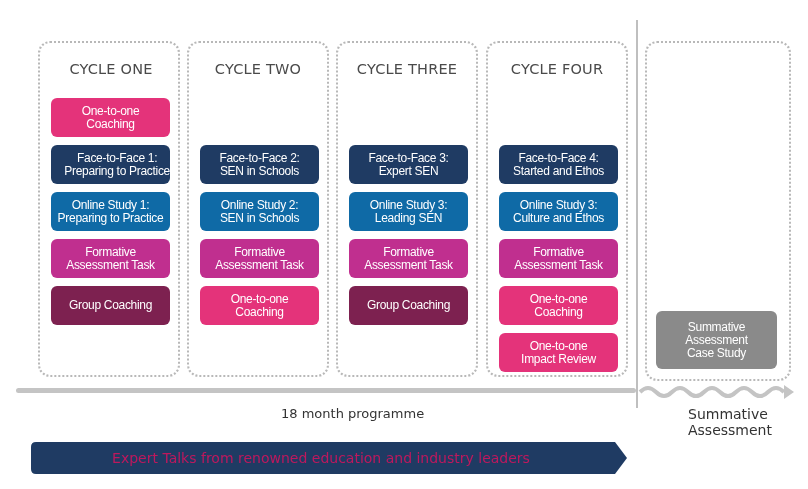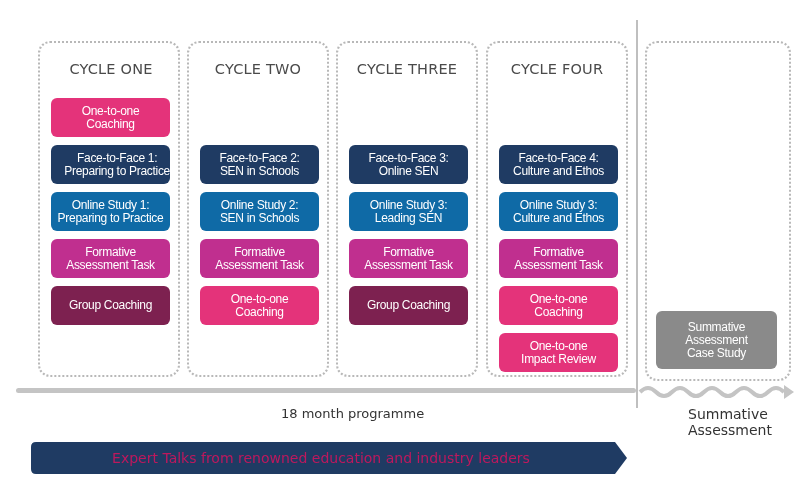--- a/index.html
+++ b/index.html
@@ -57,38 +57,38 @@
 Assessment Task</span>
     </div>
     <div class="box" style="top: 243px; background: rgb(228, 51, 122);">
       <span>One-to-one
 Coaching</span>
     </div>
   </div>
 <div class="col" id="col2" style="left:336px;">
     <div class="box" style="top: 102px; background: rgb(31, 59, 99);">
       <span>Face-to-Face 3:
-Online SEN</span>
+Expert SEN</span>
     </div>
     <div class="box" style="top: 149px; background: rgb(15, 106, 166);">
       <span>Online Study 3:
 Leading SEN</span>
     </div>
     <div class="box" style="top: 196px; background: rgb(192, 47, 143);">
       <span>Formative
 Assessment Task</span>
     </div>
     <div class="box" style="top: 243px; background: rgb(125, 33, 80);">
       <span>Group Coaching</span>
     </div>
   </div>
 <div class="col" id="col3" style="left:486px;">
     <div class="box" style="top: 102px; background: rgb(31, 59, 99);">
       <span>Face-to-Face 4:
-Culture and Ethos</span>
+Started and Ethos</span>
     </div>
     <div class="box" style="top: 149px; background: rgb(15, 106, 166);">
       <span>Online Study 3:
 Culture and Ethos</span>
     </div>
     <div class="box" style="top: 196px; background: rgb(192, 47, 143);">
       <span>Formative
 Assessment Task</span>
     </div>
     <div class="box" style="top: 243px; background: rgb(228, 51, 122);">

